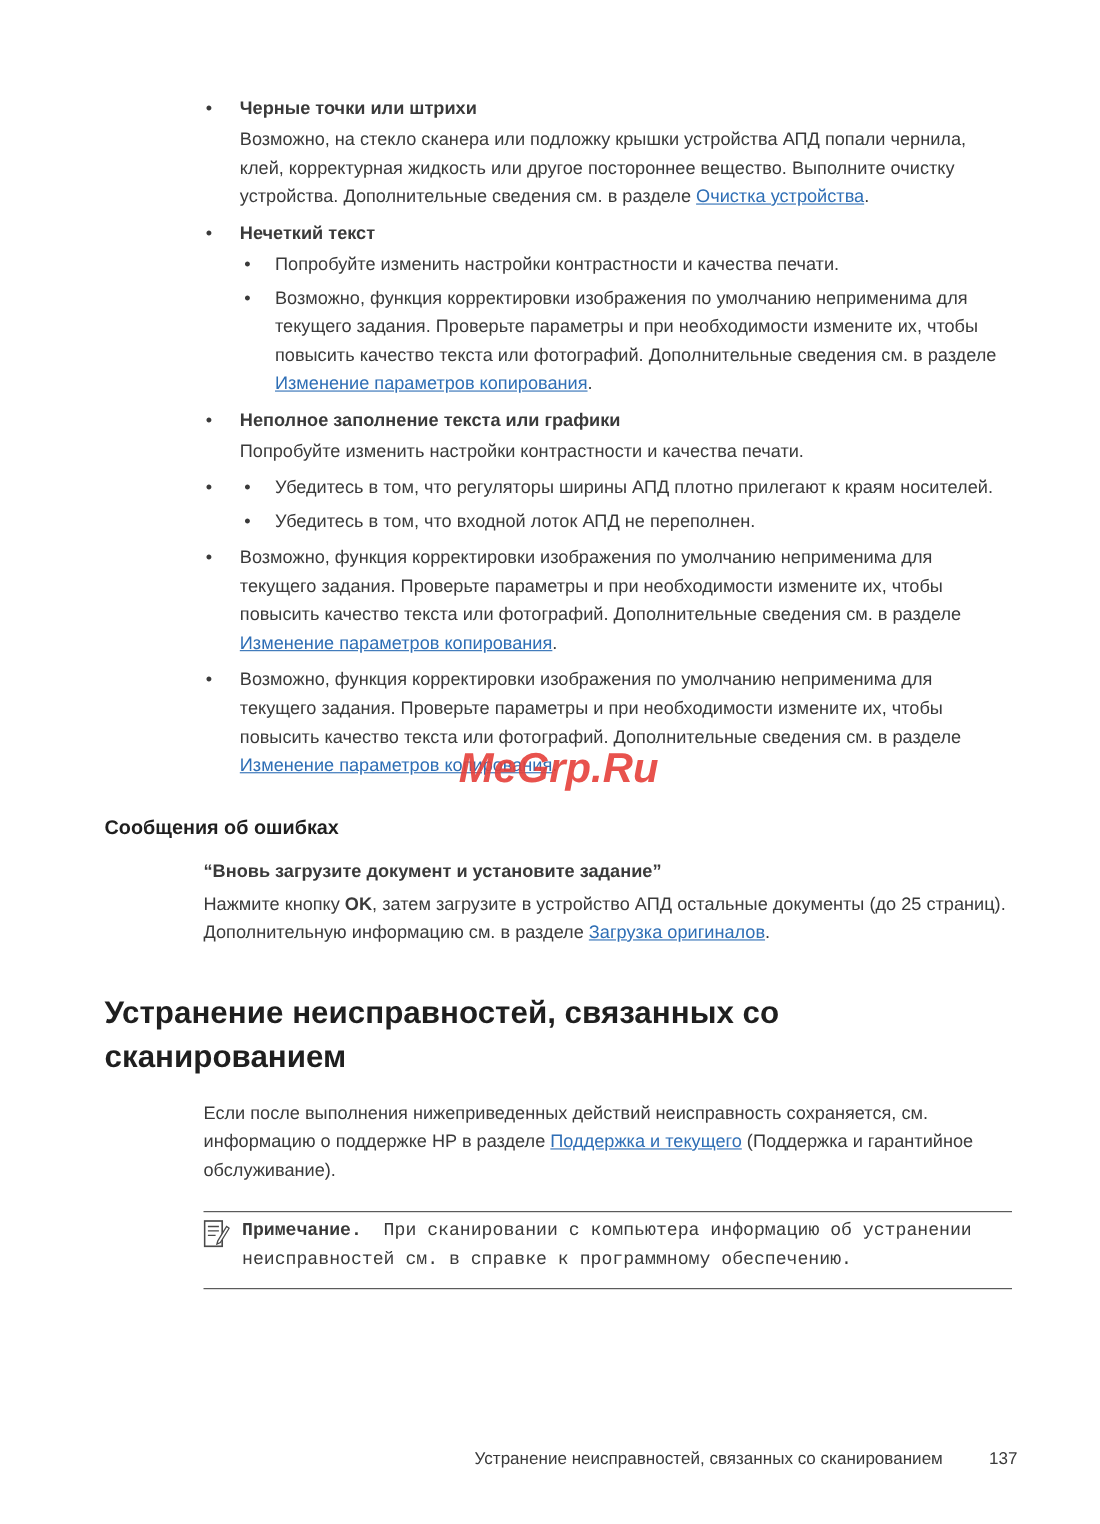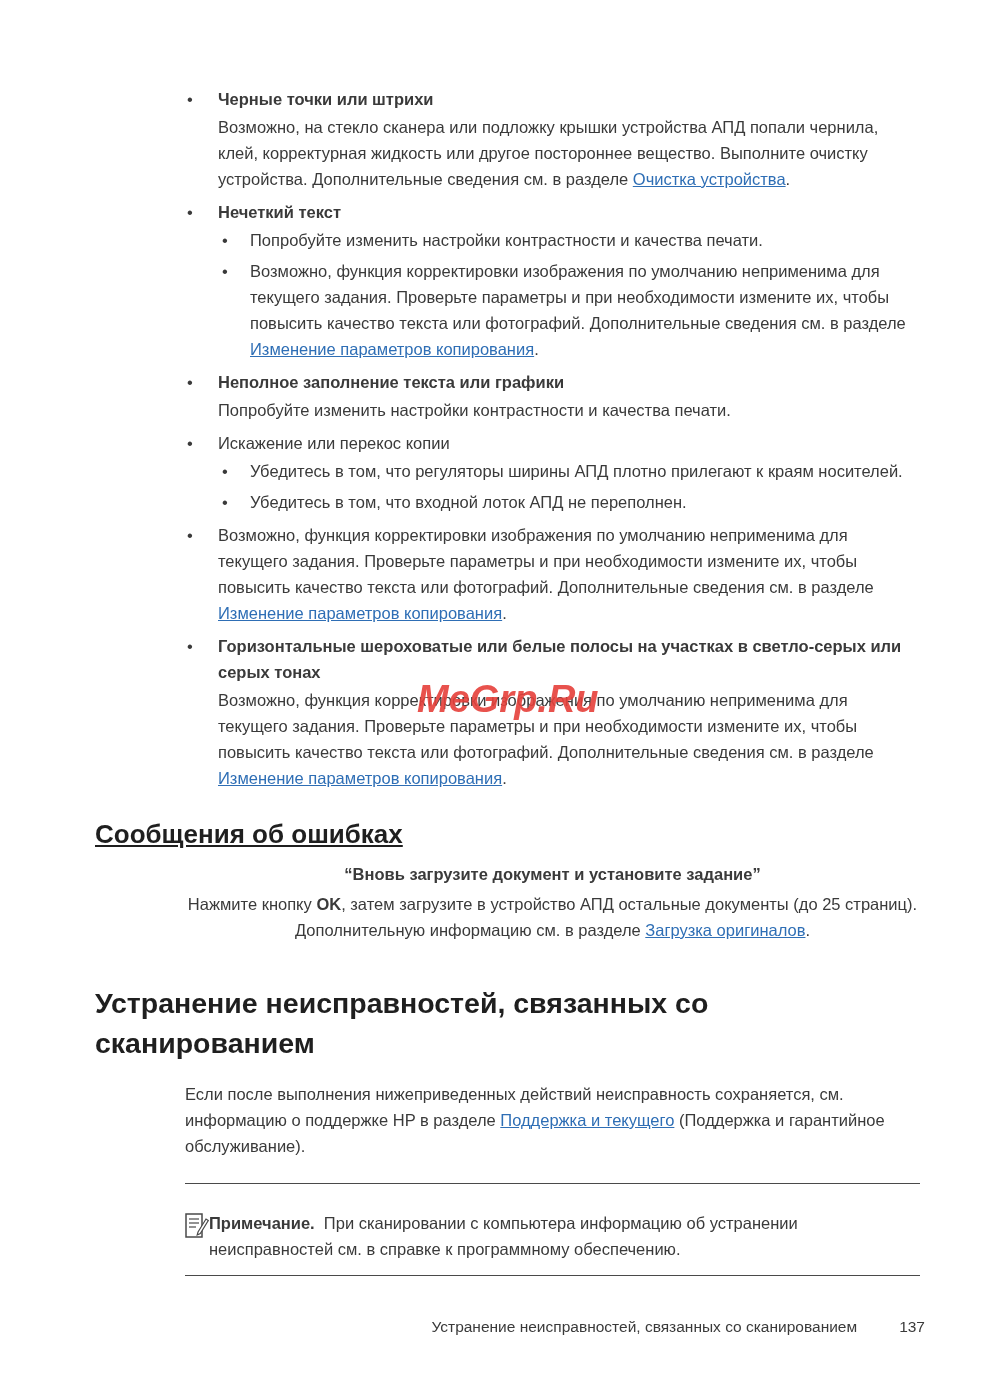--- a/index.html
+++ b/index.html
@@ -25,33 +25,33 @@
   ul.ts-list > li::before{content:"•";position:absolute;left:-31px;top:0;color:var(--text);}
   .li-title{margin-bottom:2px;}
   .b{font-weight:bold;}
   .li-para{margin:1px 0 7px;}
   ul.sub-list{list-style:none;padding-left:32px;margin-top:2px;}
   ul.sub-list > li{position:relative;margin-bottom:5px;}
   ul.sub-list > li::before{content:"•";position:absolute;left:-28px;top:0;color:var(--text);}
 
   a.doc-link{color:var(--link);text-decoration:underline;cursor:pointer;}
 
-  h2.sec{font-size:26px;color:var(--heading);margin:30px 0 14px;font-weight:bold;line-height:26px;text-decoration:underline;}
-  .subsection{margin-left:90px;text-align:center;}
+  h2.sec{font-size:18px;color:var(--heading);margin:30px 0 14px;font-weight:bold;line-height:26px;}
+  .subsection{margin-left:90px;}
   .subheading{font-weight:bold;margin-bottom:4px;}
 
   h1.chapter{font-size:28.5px;line-height:40px;color:var(--heading);font-weight:bold;margin:40px 0 18px;}
   .indent{margin-left:90px;}
 
   .note{
     margin:24px 0 0 90px;
     border-top:1px solid #4a4a4a;
     border-bottom:1px solid #4a4a4a;
-    padding:26px 0 13px;
-    display:flex;
+    padding:4px 0 13px;
+    display:flex;gap:11px;font-family:Liberation Mono, monospace;
   }
   .note-icon{flex:0 0 auto;margin-top:2px;}
   .note-text{flex:1 1 auto;}
 
   .watermark{
     position:absolute;left:417px;top:678px;
     font-size:38px;font-weight:bold;font-style:italic;
     color:var(--watermark);opacity:.9;
     white-space:nowrap;pointer-events:none;
   }
@@ -82,35 +82,33 @@
             <li>
               <p><span>Возможно, функция корректировки изображения по умолчанию неприменима для текущего задания. Проверьте параметры и при необходимости измените их, чтобы повысить качество текста или фотографий. Дополнительные сведения см. в разделе </span><a class="doc-link" href="#">Изменение параметров копирования</a><span>.</span></p>
             </li>
           </ul>
         </li>
         <li>
           <div class="li-title b">Неполное заполнение текста или графики</div>
           <p class="li-para"><span>Попробуйте изменить настройки контрастности и качества печати.</span></p>
         </li>
         <li>
-          <div class="li-title">Искажение или перекос копии</div>
           <ul class="sub-list">
             <li>
               <p><span>Убедитесь в том, что регуляторы ширины АПД плотно прилегают к краям носителей.</span></p>
             </li>
             <li>
               <p><span>Убедитесь в том, что входной лоток АПД не переполнен.</span></p>
             </li>
           </ul>
         </li>
         <li>
           <p class="li-para"><span>Возможно, функция корректировки изображения по умолчанию неприменима для текущего задания. Проверьте параметры и при необходимости измените их, чтобы повысить качество текста или фотографий. Дополнительные сведения см. в разделе </span><a class="doc-link" href="#">Изменение параметров копирования</a><span>.</span></p>
         </li>
         <li>
-          <div class="li-title b">Горизонтальные шероховатые или белые полосы на участках в светло-серых или серых тонах</div>
           <p class="li-para"><span>Возможно, функция корректировки изображения по умолчанию неприменима для текущего задания. Проверьте параметры и при необходимости измените их, чтобы повысить качество текста или фотографий. Дополнительные сведения см. в разделе </span><a class="doc-link" href="#">Изменение параметров копирования</a><span>.</span></p>
         </li>
       </ul>
 
     <h2 class="sec">Сообщения об ошибках</h2>
 
     <div class="subsection">
       <p class="subheading">“Вновь загрузите документ и установите задание”</p>
       <p><span>Нажмите кнопку </span><span class="b">OK</span><span>, затем загрузите в устройство АПД остальные документы (до 25 страниц). Дополнительную информацию см. в разделе </span><a class="doc-link" href="#">Загрузка оригиналов</a><span>.</span></p>
     </div>

